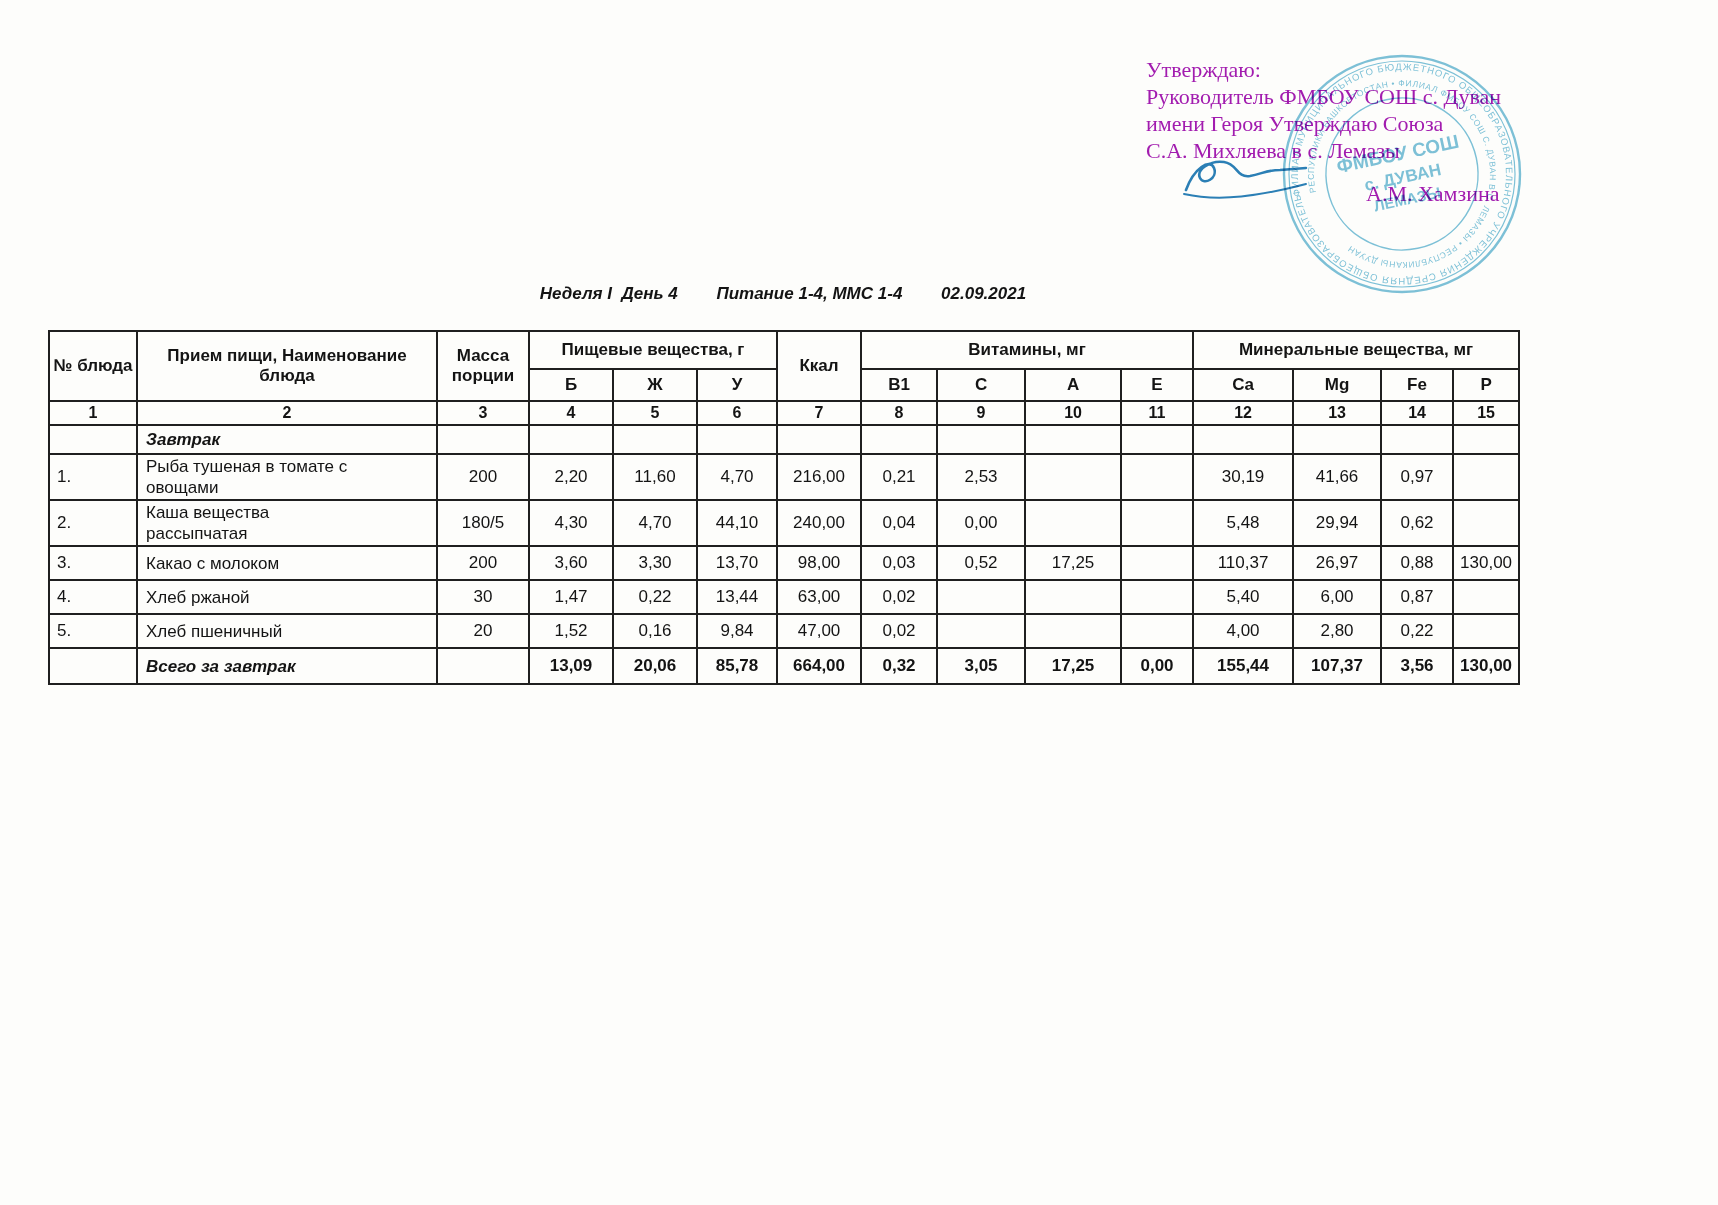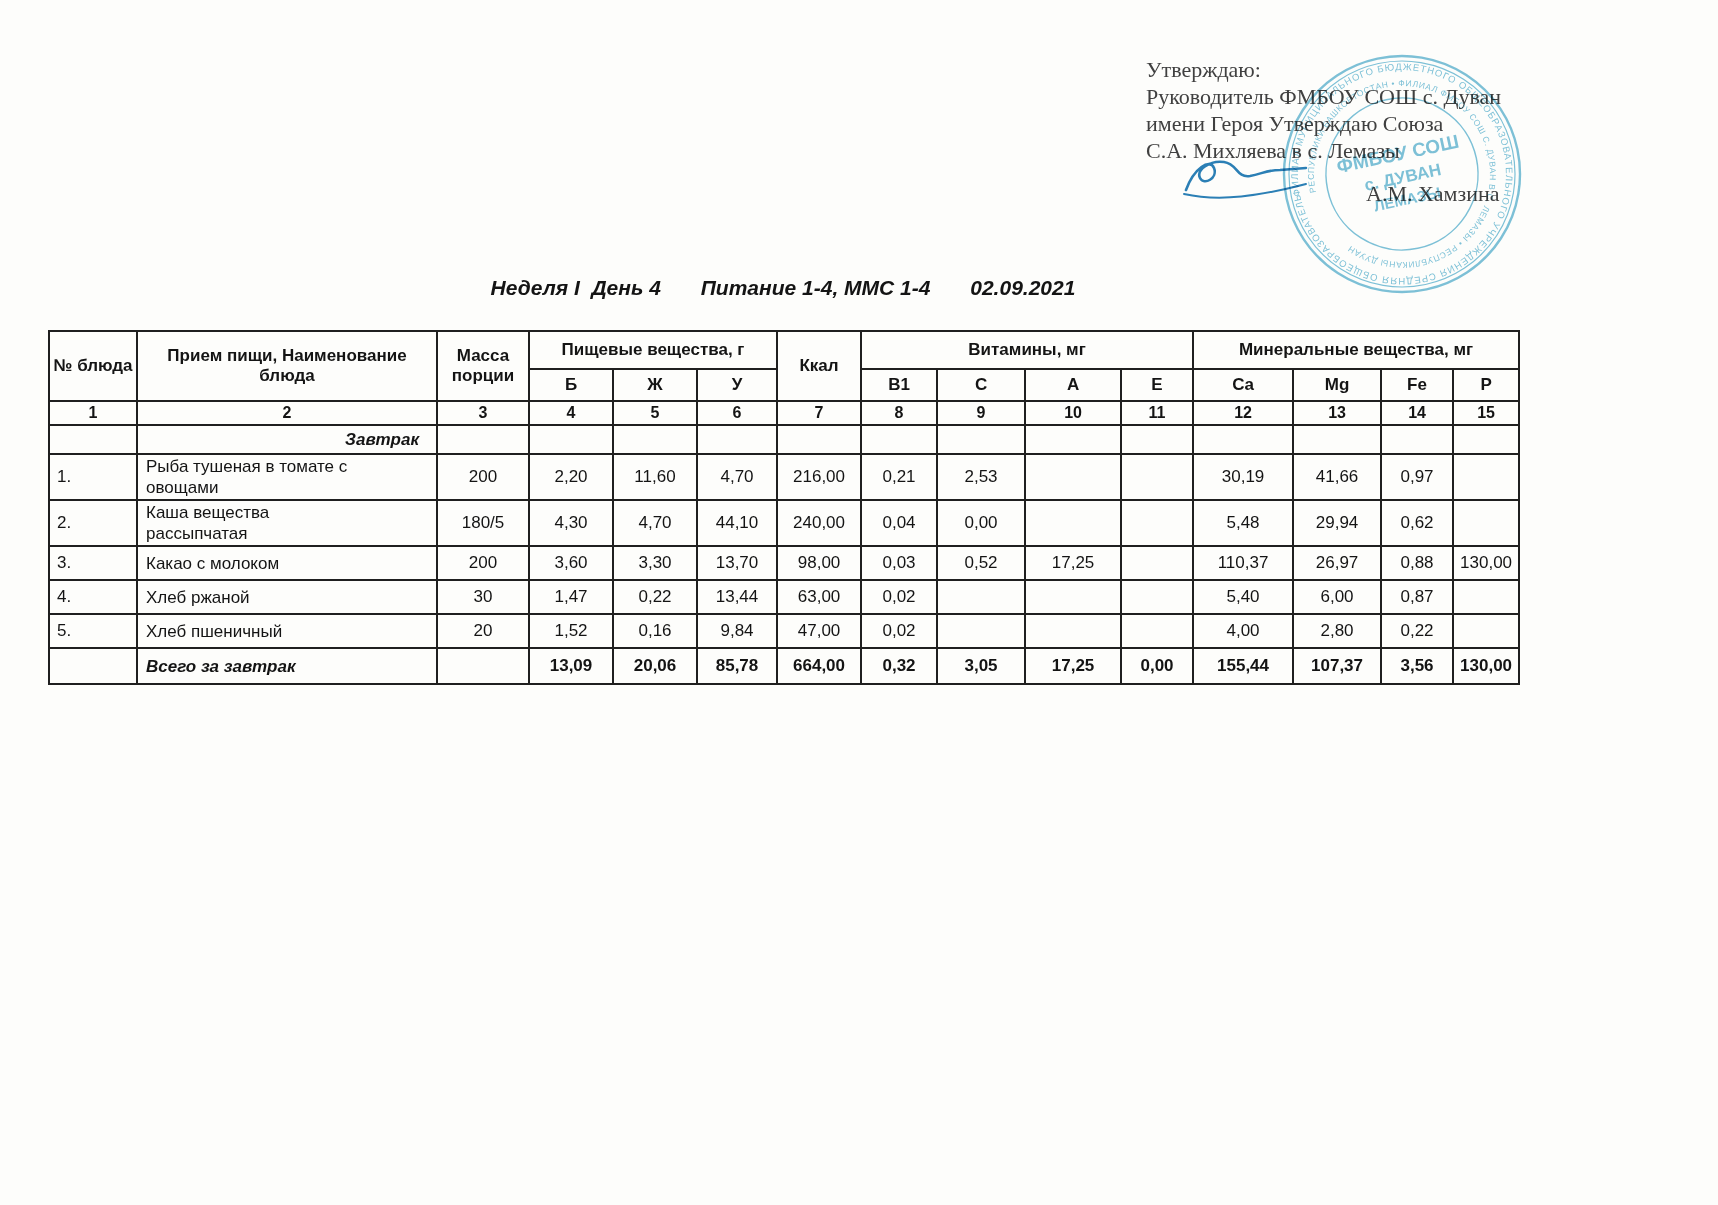--- a/index.html
+++ b/index.html
@@ -21,21 +21,21 @@
 
   
   .approval {
     position: absolute;
     left: 1146px;
     top: 56px;
     width: 430px;
     font-family: "Liberation Serif", serif;
     font-size: 22px;
     line-height: 27px;
-    color: #404040;
+    color: #a21caf;
   }
   .ap-sign-row {
     margin-top: 16px;
     padding-left: 220px;
   }
 
   
   .signature {
     position: absolute;
     left: 1180px;
@@ -51,26 +51,26 @@
     opacity: 0.62;
     mix-blend-mode: multiply;
     transform: rotate(-12deg);
     pointer-events: none;
   }
 
   
   .doc-title {
     position: absolute;
     left: 48px;
-    top: 276px;
+    top: 284px;
     width: 1470px;
     text-align: center;
     font-weight: 700;
     font-style: italic;
-    font-size: 21px;
+    font-size: 17px;
     color: #141414;
   }
   .doc-title span { white-space: pre; }
   .doc-title .gap { margin-right: 34px; }
 
   
   table.menu {
     position: absolute;
     left: 48px;
     top: 330px;
@@ -103,21 +103,21 @@
   th.kcal { padding-left: 7px; }
 
   tbody td { text-align: center; }
   tbody td.col1 { text-align: left; padding-left: 7px; }
   tbody td.col2 { text-align: left; padding-left: 8px; padding-right: 73px; line-height: 21px; }
 
   tr.section-row td { height: 25px; }
   tr.section-row td.col2 {
     font-weight: 700;
     font-style: italic;
-    text-align: right;
+    text-align: left;
     padding-right: 17px;
   }
   tr.data-row td { height: 30px; }
   tr.total-row td { height: 32px; font-weight: 700; }
   tr.total-row td.col2 { font-style: italic; }
 </style>
 </head>
 <body>
 
 <div class="page">

